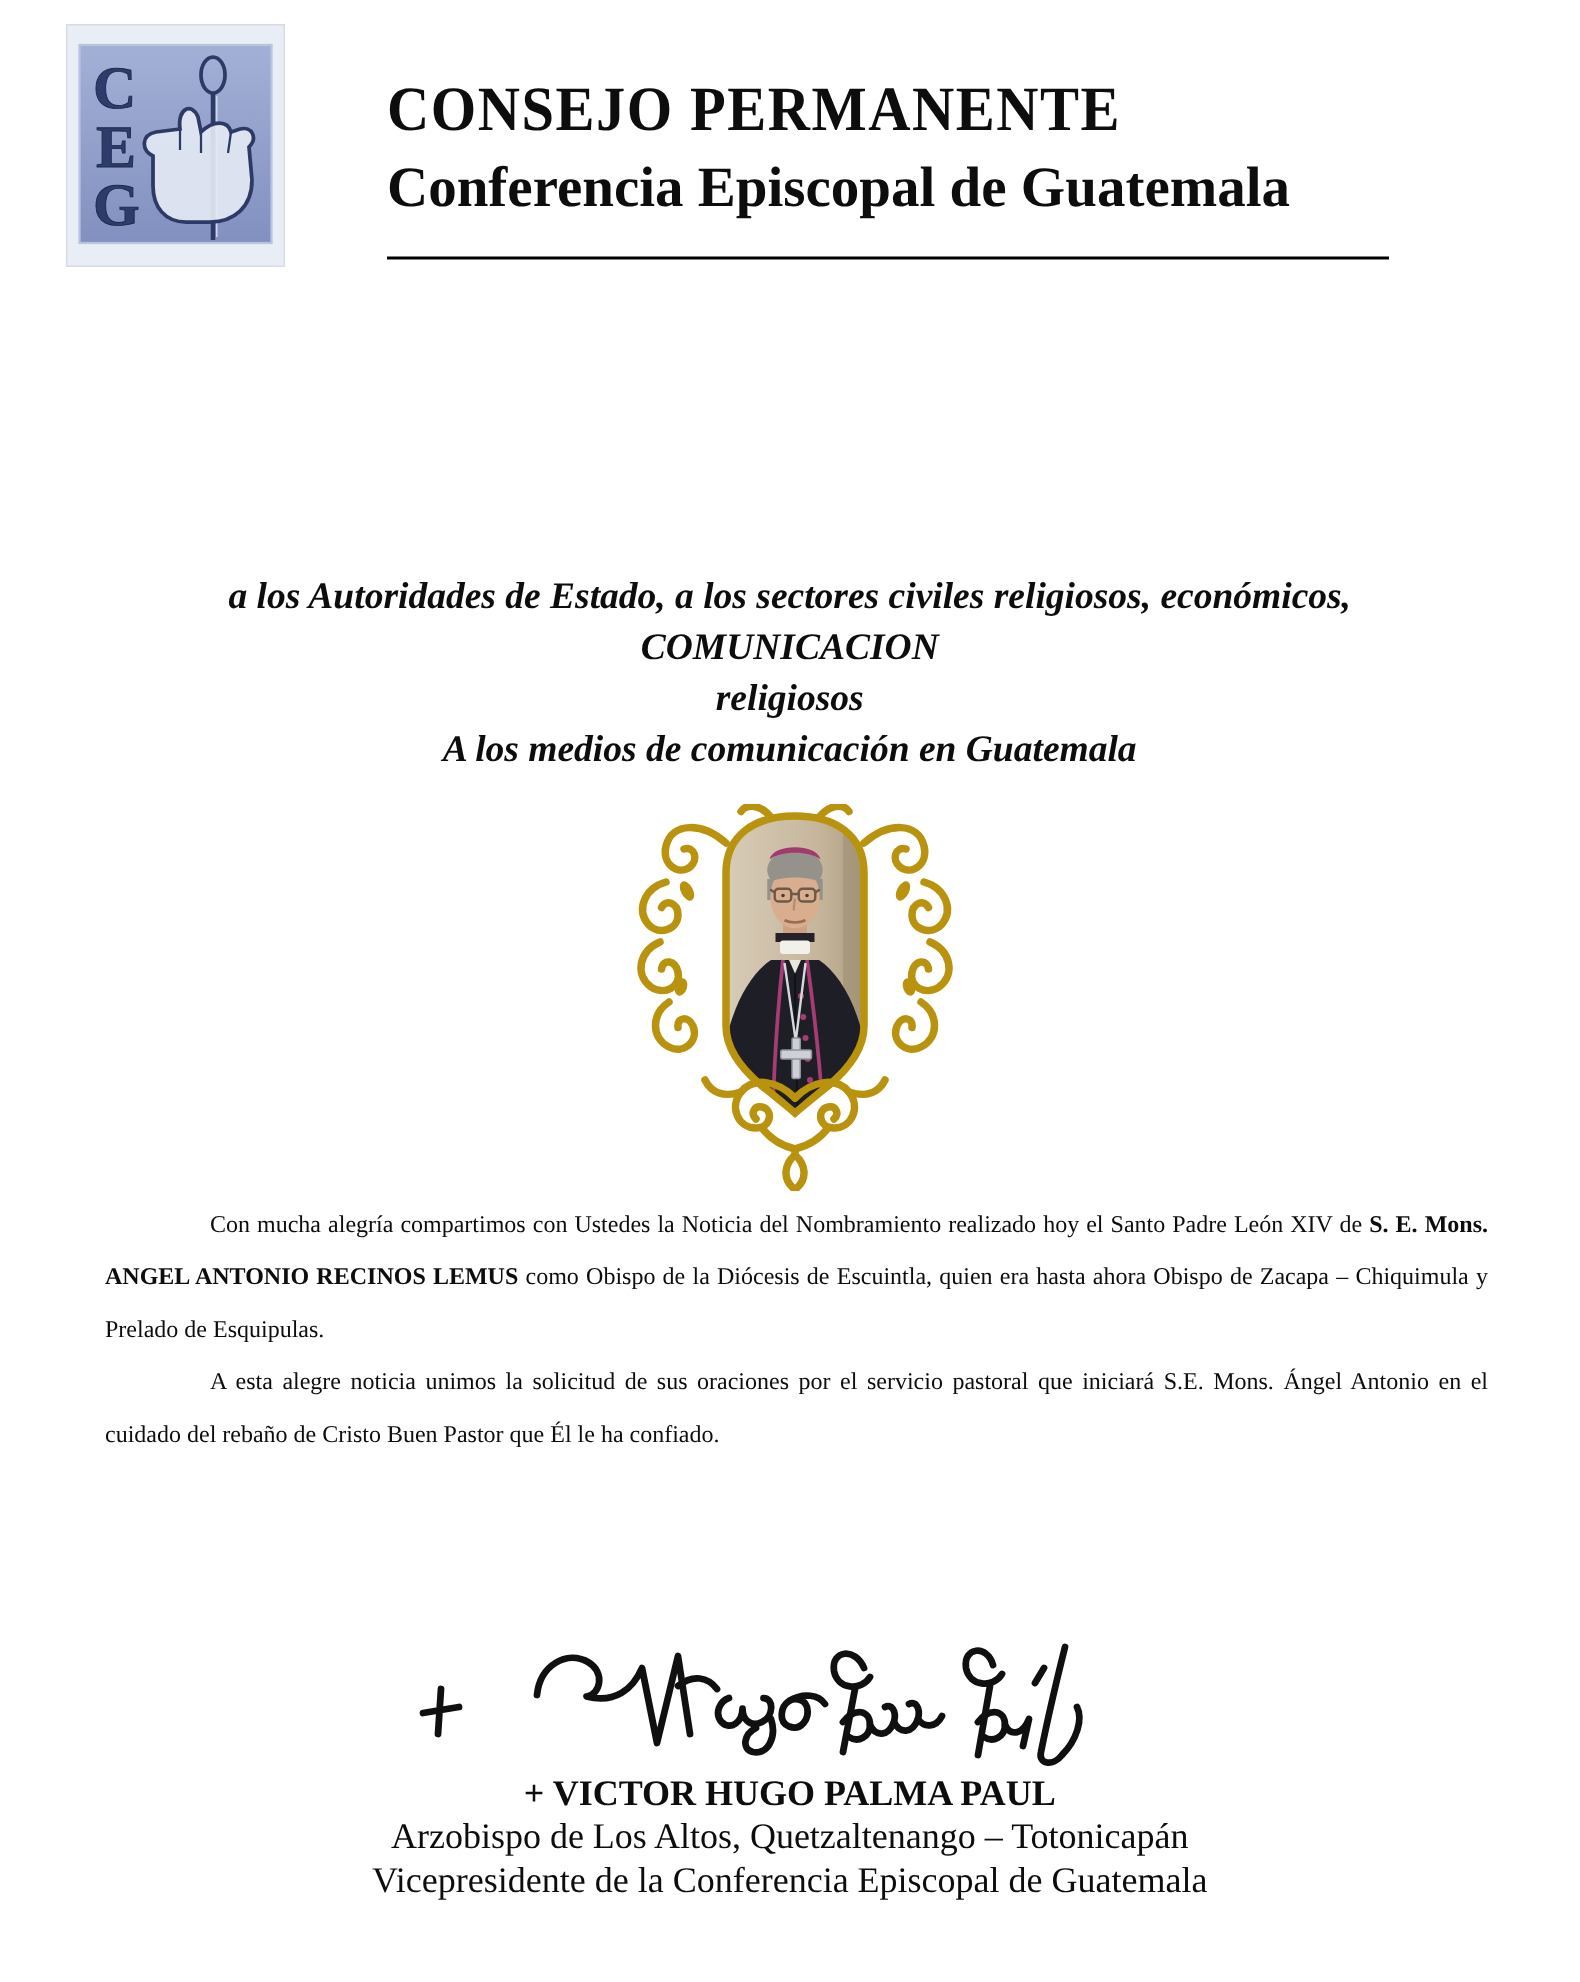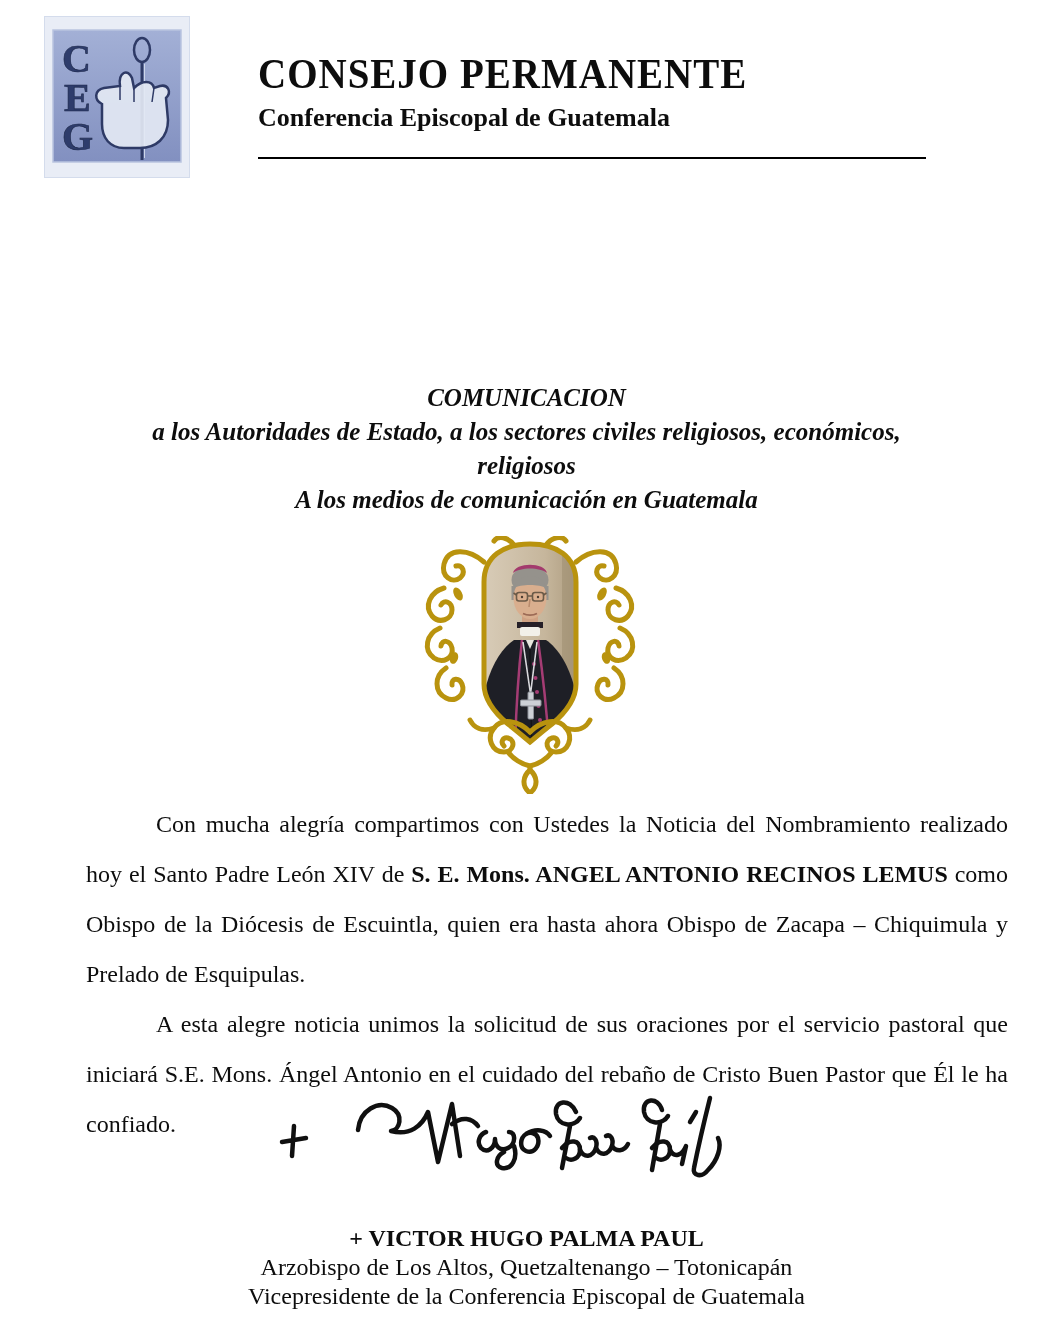--- a/index.html
+++ b/index.html
@@ -10,43 +10,43 @@
   }
   .page { position:absolute; inset:0; background:#ffffff; }
 
   
   .logo { position:absolute; left:44px; top:16px; width:146px; height:162px; }
   .header-text { position:absolute; left:258px; top:52px; width:680px; }
   .header-title {
     font-size:39px; font-weight:bold; letter-spacing:1px; line-height:1.05;
     transform:scaleY(1.08); transform-origin:left top; white-space:nowrap;
   }
-  .header-subtitle { font-size:26px; font-weight:bold; margin-top:10px; white-space:nowrap; }
+  .header-subtitle { font-size:38px; font-weight:bold; margin-top:10px; white-space:nowrap; }
   .header-rule { width:668px; border-bottom:2px solid #000; margin-top:24px; }
 
   
   .date-line { position:absolute; top:278px; right:54px; font-size:25px; }
 
   
   .heading { position:absolute; left:40px; right:40px; top:381px; text-align:center;
              font-size:25px; font-weight:bold; font-style:italic; line-height:34px; }
 
   
   .photo-wrap { position:absolute; left:410px; top:536px; width:240px; height:258px; }
 
   
-  .body-text { position:absolute; left:86px; top:799px; width:922px;
-               font-size:24px; line-height:50px; text-align:justify; }
+  .body-text { position:absolute; left:70px; top:799px; width:922px;
+               font-size:16px; line-height:35px; text-align:justify; }
   .para { text-indent:70px; }
   .para + .para { }
   .bold-inline { font-weight:bold; }
 
   
   .sig-svg { position:absolute; left:258px; top:1076px; width:548px; height:104px; }
-  .sig-block { position:absolute; left:40px; right:40px; top:1224px; text-align:center;
+  .sig-block { position:absolute; left:40px; right:40px; top:1182px; text-align:center;
                font-size:24px; line-height:29px; }
   .sig-name { font-weight:bold; }
   .sig-title { }
 </style>
 </head>
 <body>
 
 <div class="page">
 
   <div class="logo">
@@ -74,22 +74,22 @@
   </div>
 
   <div class="header-text">
     <div class="header-title">CONSEJO PERMANENTE</div>
     <div class="header-subtitle">Conferencia Episcopal de Guatemala</div>
     <div class="header-rule"></div>
   </div>
 
 
   <div class="heading">
+    <div>a los Autoridades de Estado, a los sectores civiles religiosos, económicos,</div>
     <div>COMUNICACION</div>
-    <div>a los Autoridades de Estado, a los sectores civiles religiosos, económicos,</div>
     <div>religiosos</div>
     <div>A los medios de comunicación en Guatemala</div>
   </div>
 
   <div class="photo-wrap">
     <svg width="240" height="258" viewBox="0 0 240 258">
       <defs>
         <linearGradient id="bgTan" x1="0" y1="0" x2="1" y2="0">
           <stop offset="0" stop-color="#d9cdb9"></stop>
           <stop offset="0.65" stop-color="#c6b69c"></stop>

